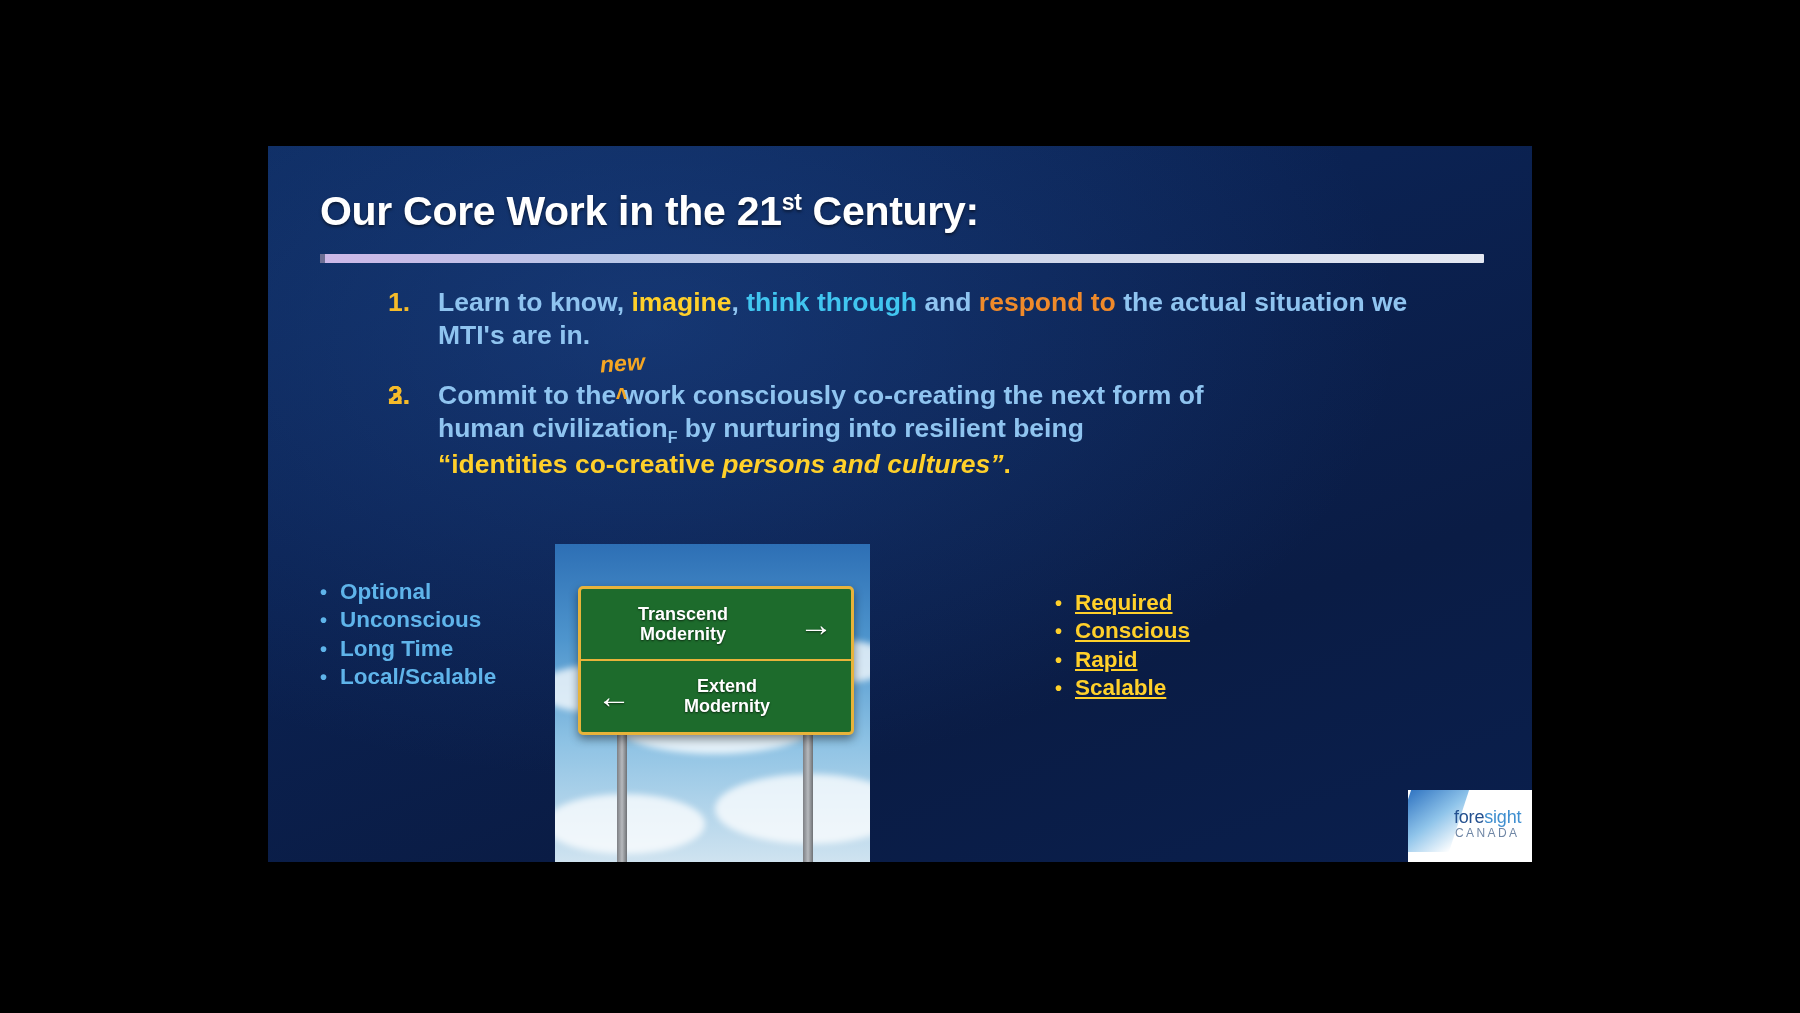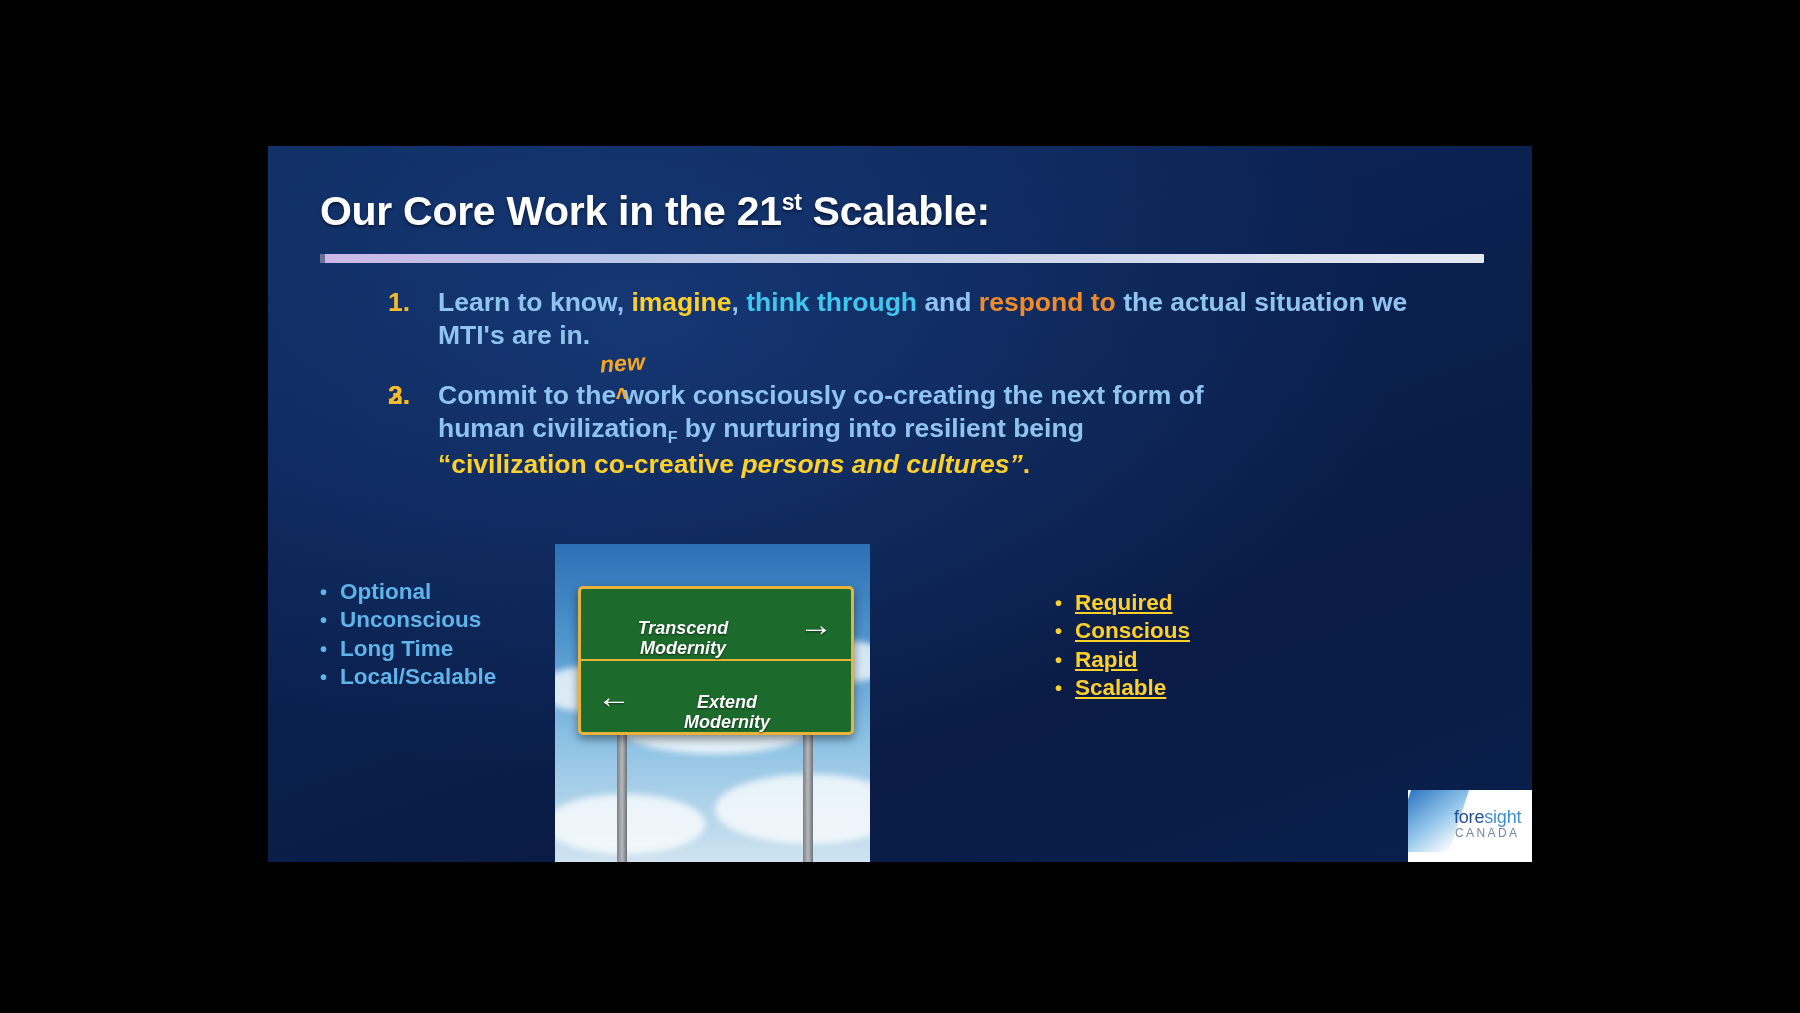--- a/index.html
+++ b/index.html
@@ -198,22 +198,21 @@
     border-radius: 5px;
     box-shadow: 0 4px 10px rgba(0,0,0,0.45);
   }
   .sign-row {
     position: absolute;
     left: 0;
     width: 100%;
     height: 50%;
     box-sizing: border-box;
     display: flex;
-    align-items: flex-end;
-    font-style: italic;
+    align-items: center;
   }
   .sign-row.top {
     top: 0;
     border-bottom: 2px solid #e8b33a;
     justify-content: flex-start;
   }
   .sign-row.bottom { top: 50%; }
   .sign-text {
     color: #ffffff;
     font-size: 18px;
@@ -285,21 +284,21 @@
 </style>
 </head>
 <body>
 
 <div class="stage">
   <div class="video-frame"></div>
 
   <div class="slide">
 
     <div class="slide-title">
-      <span>Our Core Work in the 21</span><sup>st</sup><span> Scalable:</span>
+      <span>Our Core Work in the 21</span><sup>st</sup><span> Century:</span>
     </div>
 
     <div class="title-rule"></div>
 
     <ol class="points">
 
       <li>
         <span class="num">1.</span>
         <span class="c-blue">Learn to know</span><span class="c-blue">, </span><span class="c-yellow">imagine</span><span class="c-blue">, </span><span class="c-cyan">think through</span><span class="c-blue"> and </span><span class="c-orange">respond to</span><span class="c-blue"> the actual situation we MTI's are in.</span>
       </li>
@@ -308,21 +307,21 @@
         <span class="num">2.</span>
       </li>
 
       <li>
         <span class="num">3.</span>
         <span class="new-annot">new</span>
         <span class="caret-annot">ʌ</span>
         <span class="c-blue">Commit to the</span>
         <span class="c-blue">work consciously co-creating the next form of</span><br>
         <span class="c-blue">human civilization</span><span class="c-blue sub-f">F</span><span class="c-blue"> by nurturing into resilient being</span><br>
-        <span class="c-golden">“civilization co-creative </span><span class="c-golden italic">persons and cultures”</span><span class="c-golden">.</span>
+        <span class="c-golden">“identities co-creative </span><span class="c-golden italic">persons and cultures”</span><span class="c-golden">.</span>
       </li>
 
     </ol>
 
     <ul class="side-list left-list">
       <li><span class="dot">•</span><span>Optional</span></li>
       <li><span class="dot">•</span><span>Unconscious</span></li>
       <li><span class="dot">•</span><span>Long Time</span></li>
       <li><span class="dot">•</span><span>Local/Scalable</span></li>
     </ul>

